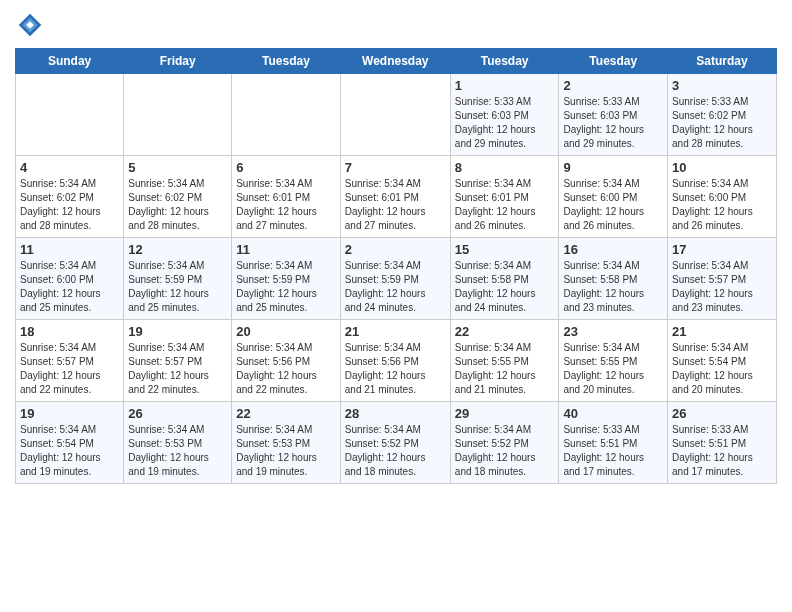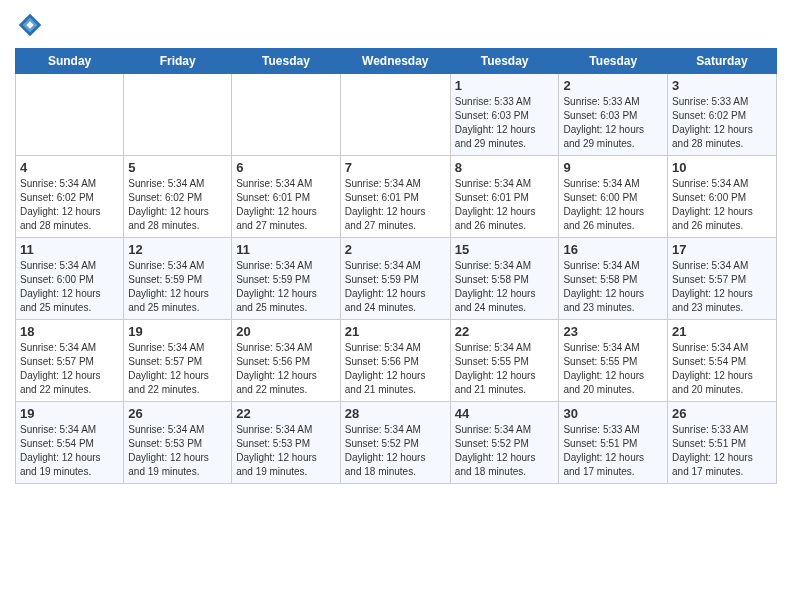--- a/index.html
+++ b/index.html
@@ -263,28 +263,28 @@
 and 19 minutes.</div>
           </td>
           <td>
             <div class="day-num">28</div>
             <div class="day-info" style="white-space: pre-line;">Sunrise: 5:34 AM
 Sunset: 5:52 PM
 Daylight: 12 hours
 and 18 minutes.</div>
           </td>
           <td>
-            <div class="day-num">44</div>
+            <div class="day-num">29</div>
             <div class="day-info" style="white-space: pre-line;">Sunrise: 5:34 AM
 Sunset: 5:52 PM
 Daylight: 12 hours
 and 18 minutes.</div>
           </td>
           <td>
-            <div class="day-num">30</div>
+            <div class="day-num">40</div>
             <div class="day-info" style="white-space: pre-line;">Sunrise: 5:33 AM
 Sunset: 5:51 PM
 Daylight: 12 hours
 and 17 minutes.</div>
           </td>
           <td>
             <div class="day-num">26</div>
             <div class="day-info" style="white-space: pre-line;">Sunrise: 5:33 AM
 Sunset: 5:51 PM
 Daylight: 12 hours

